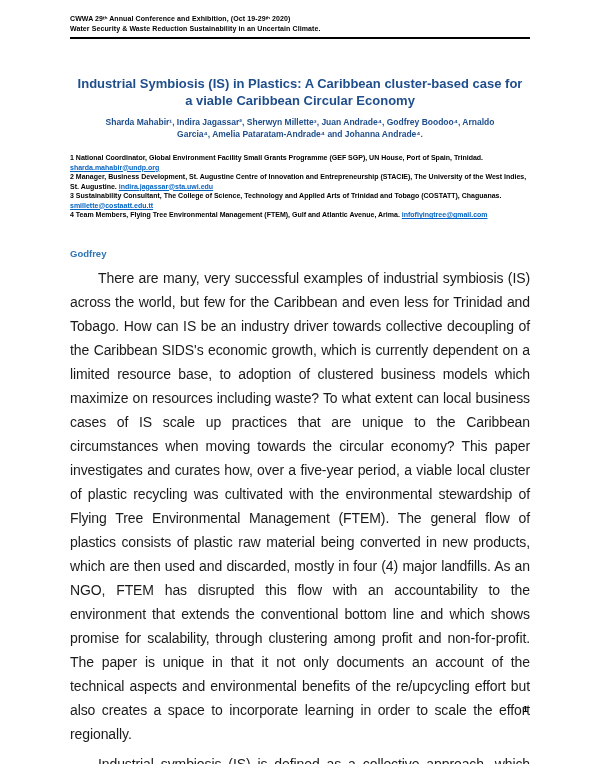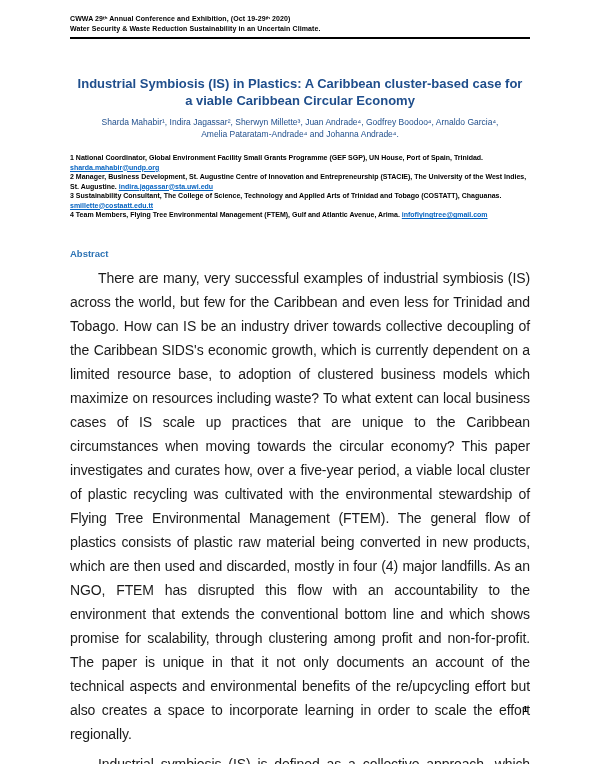--- a/index.html
+++ b/index.html
@@ -34,21 +34,21 @@
     color: #1F4E8C;
     font-size: 13px;
     font-weight: bold;
     line-height: 17px;
     text-align: center;
     margin: 36px 6px 0 6px;
   }
   .authors-line {
     color: #1F4E8C;
     font-size: 8.5px;
-    font-weight: normal;
+    font-weight: bold;
     line-height: 12px;
     text-align: center;
     margin: 7px 18px 0 18px;
   }
   .affiliations-block {
     margin-top: 13px;
     font-size: 7px;
     font-weight: bold;
     line-height: 9.5px;
     text-align: left;
@@ -124,20 +124,20 @@
       <span>3 Sustainability Consultant, The College of Science, Technology and Applied Arts of Trinidad and Tobago (COSTATT), Chaguanas.</span>
       <a class="email-link">smillette@costaatt.edu.tt</a>
     </div>
     <div class="affiliation-line">
       <span>4 Team Members, Flying Tree Environmental Management (FTEM), Gulf and Atlantic Avenue, Arima.</span>
       <a class="email-link">infoflyingtree@gmail.com</a>
     </div>
   </div>
 
 
-  <h2 class="section-heading abstract-heading">Abstract</h2>
+  <h2 class="section-heading abstract-heading">Godfrey</h2>
   <p class="body-paragraph">There are many, very successful examples of industrial symbiosis (IS) across the world, but few for the Caribbean and even less for Trinidad and Tobago. How can IS be an industry driver towards collective decoupling of the Caribbean SIDS's economic growth, which is currently dependent on a limited resource base, to adoption of clustered business models which maximize on resources including waste? To what extent can local business cases of IS scale up practices that are unique to the Caribbean circumstances when moving towards the circular economy? This paper investigates and curates how, over a five-year period, a viable local cluster of plastic recycling was cultivated with the environmental stewardship of Flying Tree Environmental Management (FTEM). The general flow of plastics consists of plastic raw material being converted in new products, which are then used and discarded, mostly in four (4) major landfills. As an NGO, FTEM has disrupted this flow with an accountability to the environment that extends the conventional bottom line and which shows promise for scalability, through clustering among profit and non-for-profit. The paper is unique in that it not only documents an account of the technical aspects and environmental benefits of the re/upcycling effort but also creates a space to incorporate learning in order to scale the effort regionally.</p>
 
   <p class="body-paragraph">Industrial symbiosis (IS) is defined as a collective approach, which engages traditionally separate industries and other organizations, to exchange materials, energy, water and/or by products and collaborate on the shared use of assets, logistics, expertise and knowledge, for the competitive advantage</p>
 
   <div class="page-number">1</div>
 
 </div>
 
 </body></html>

